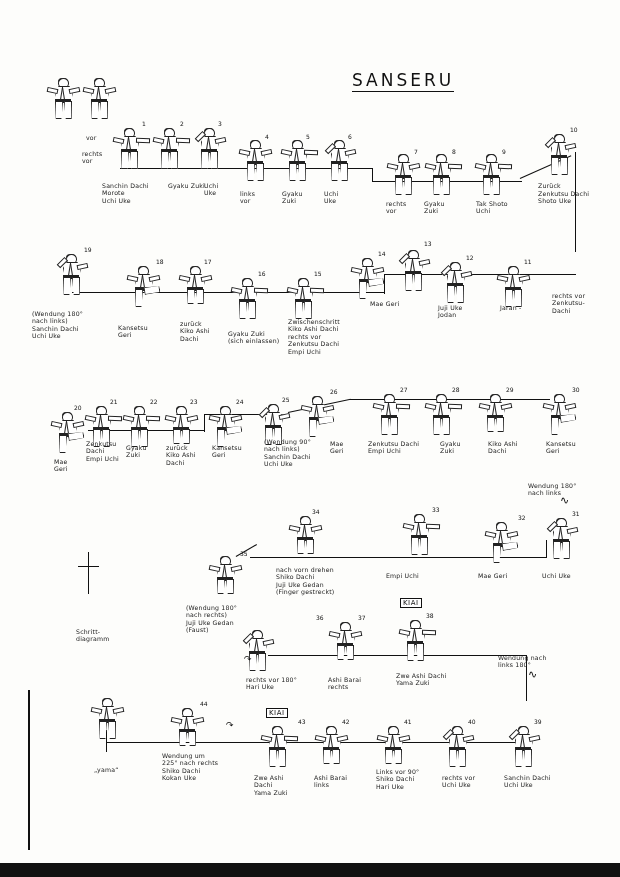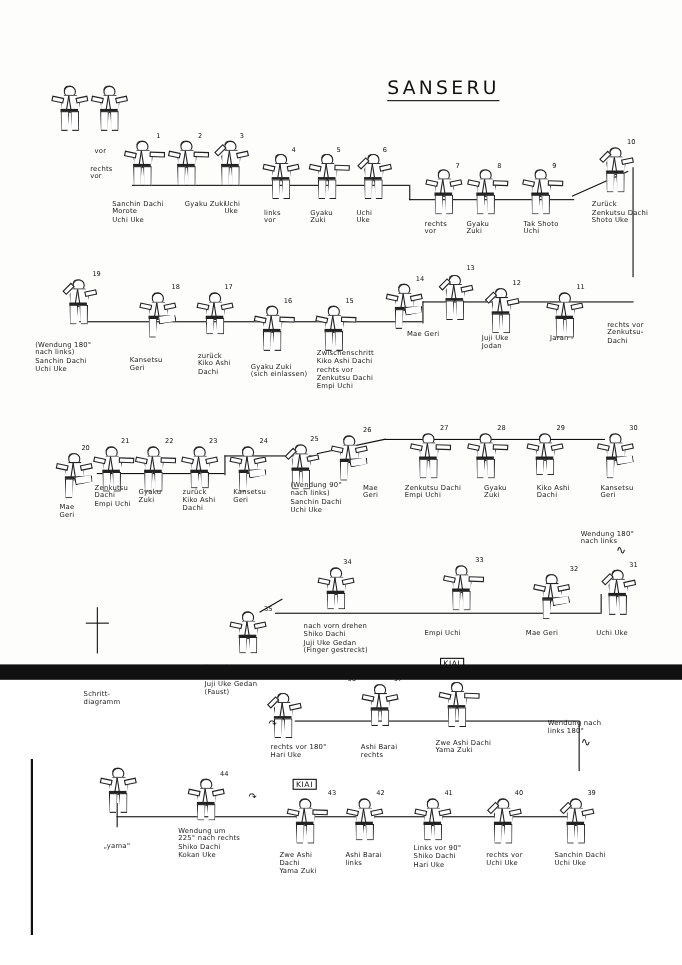--- a/index.html
+++ b/index.html
@@ -5,21 +5,21 @@
   html,body{margin:0;padding:0;}
   body{
     width:620px;height:877px;
     background:#ffffff;
     font-family:"DejaVu Sans", sans-serif;
     color:#111;
     overflow:hidden;
     position:relative;
   }
   #sheet{
-    position:absolute;left:0;top:0;width:620px;height:618px;
+    position:absolute;left:0;top:0;width:620px;height:877px;
     background:#fdfdfb;
   }
   
   .hw{
     position:absolute;
     font-family:"DejaVu Sans", sans-serif;
     font-size:6.2px;
     line-height:7.4px;
     letter-spacing:0.2px;
     color:#1a1a1a;

